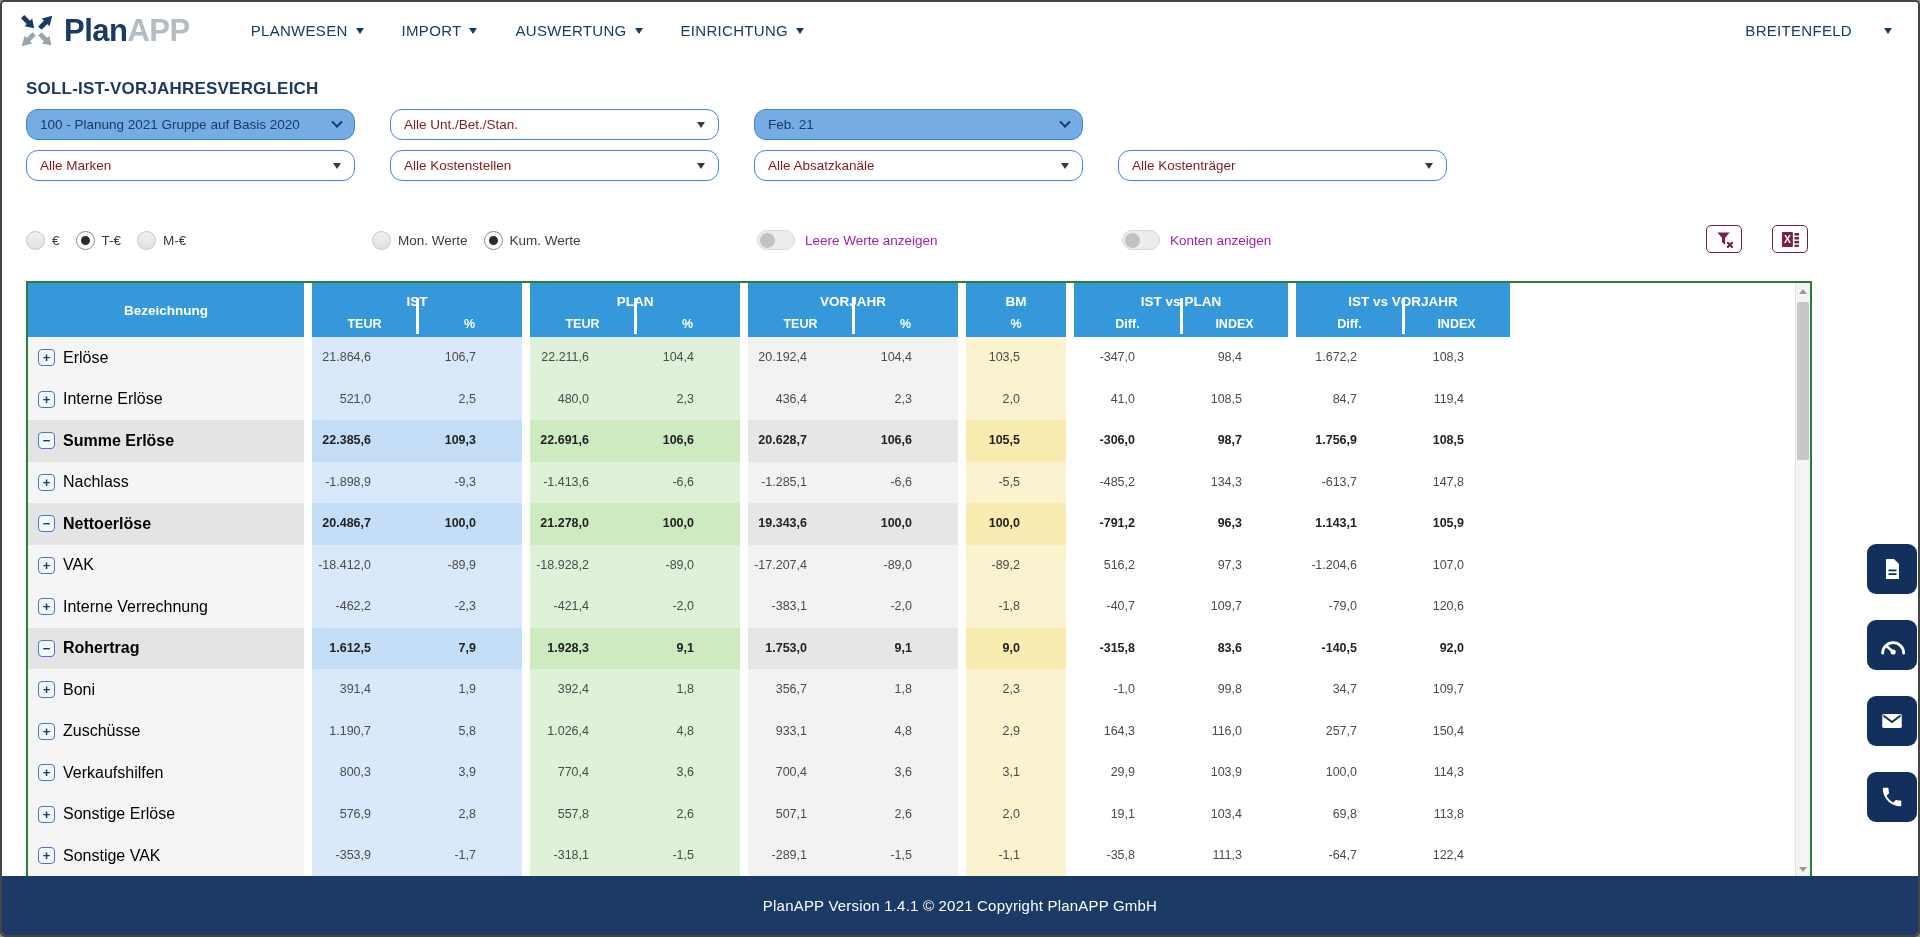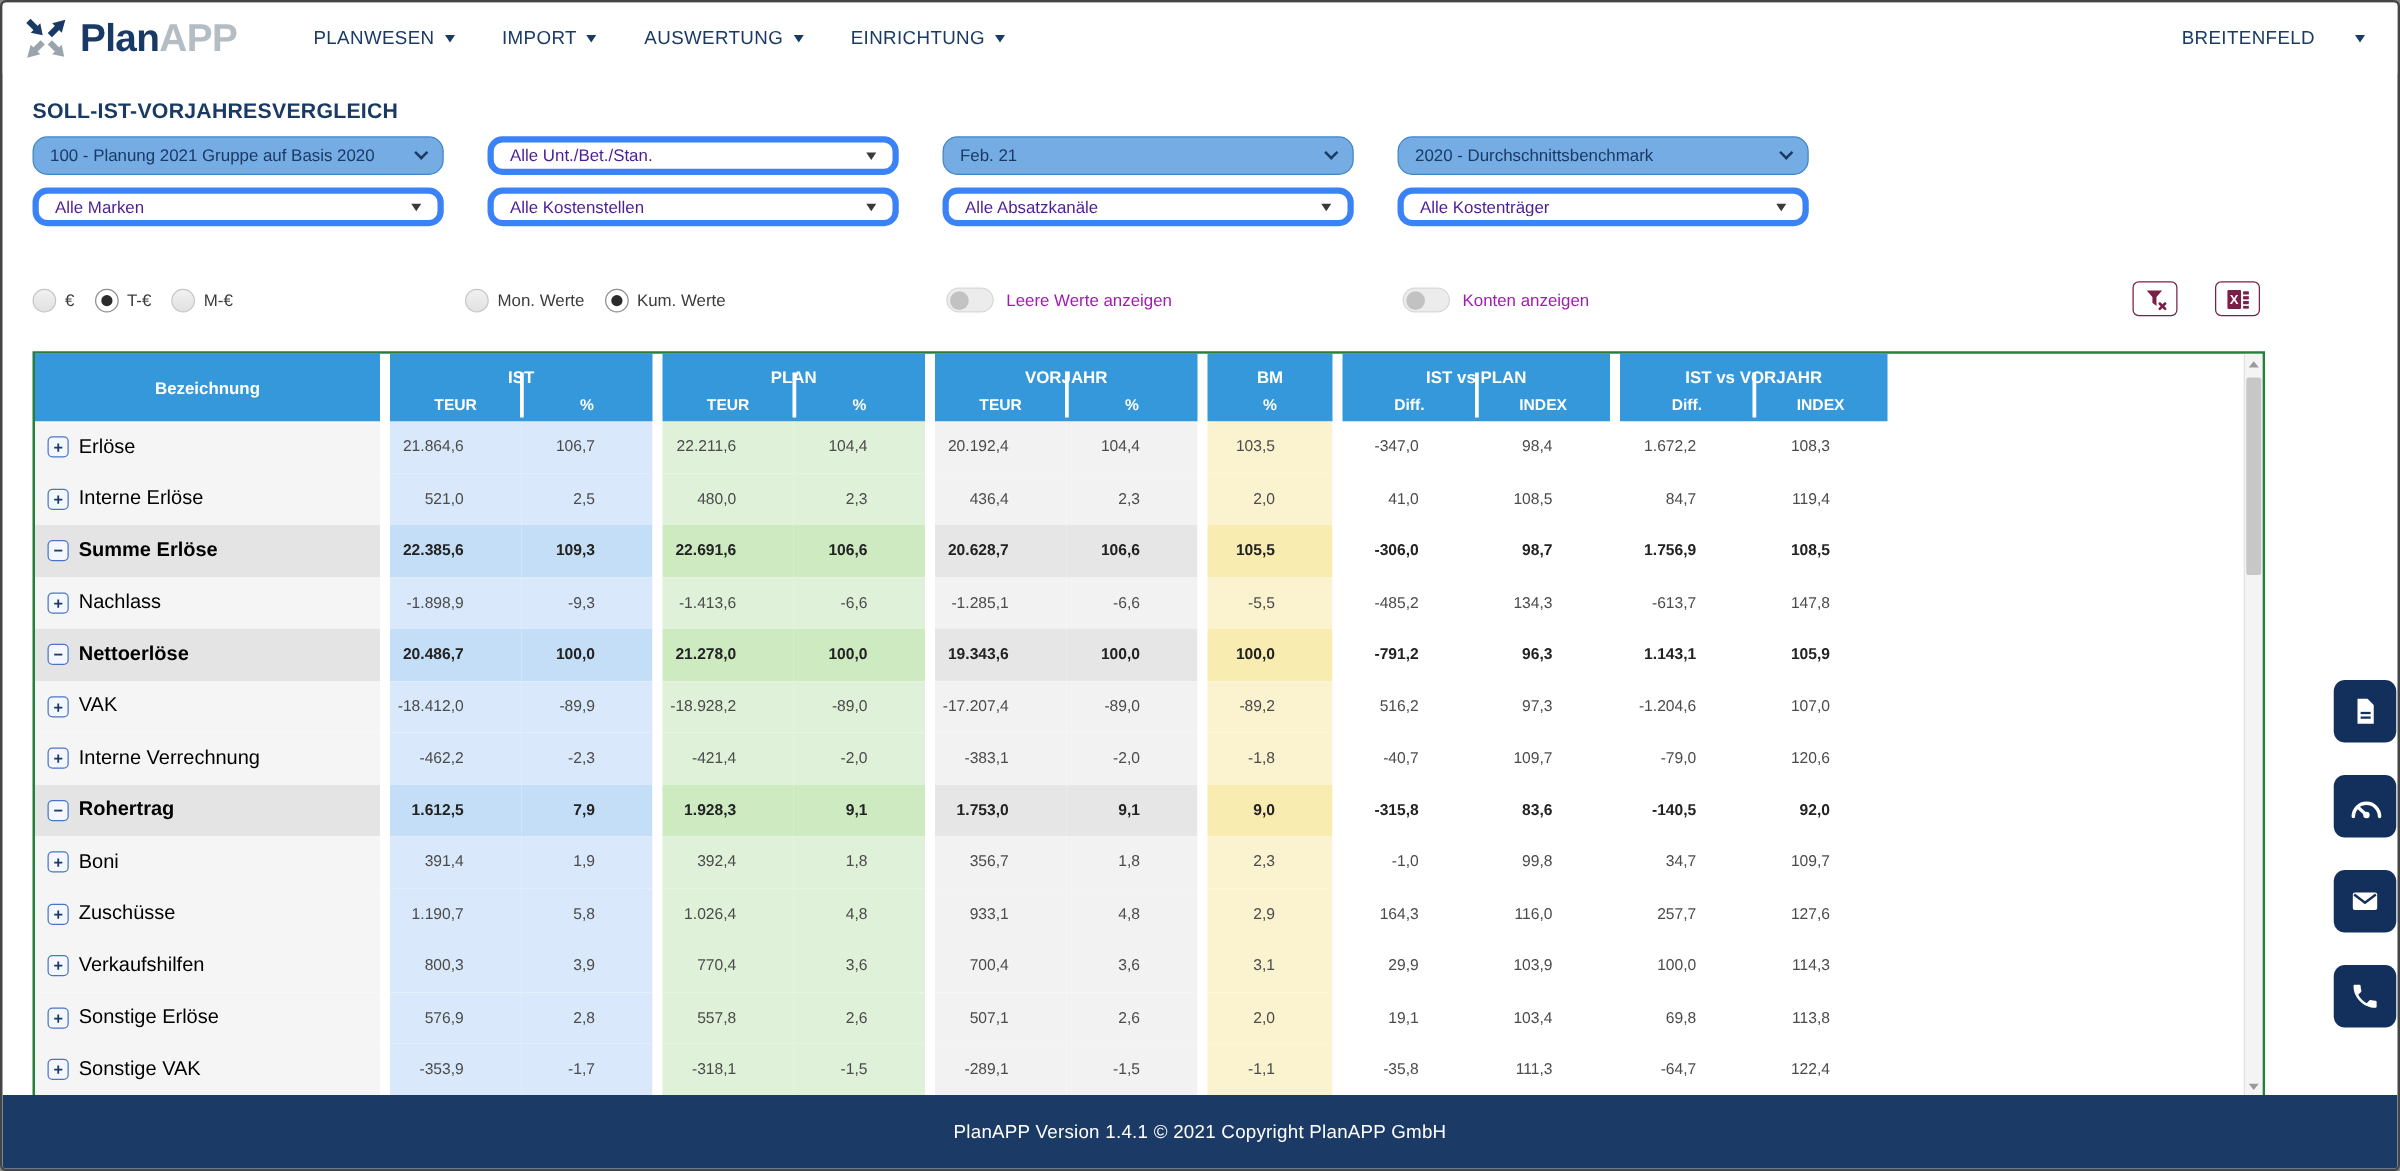--- a/index.html
+++ b/index.html
@@ -22,21 +22,21 @@
   .tri-down-gray { border-top:5px solid #9a9a9a; border-left:4px solid transparent; border-right:4px solid transparent; margin:0; }
 
   
   main { padding:0 110px 0 24px; }
   h1 { margin:20px 0 10px; font-size:17px; font-weight:700; color:#1a3a66; letter-spacing:0.2px; }
 
   .filters { display:flex; margin-bottom:10px; }
   .select { width:329px; height:31px; margin-right:35px; border-radius:12px; display:flex; align-items:center; justify-content:space-between; padding:0 13px; font-size:13.5px; cursor:pointer; }
   .select:last-child { margin-right:0; }
   .sel-blue { background:#75ace4; border:1px solid #3e86c8; color:#1a3a66; }
-  .sel-white { background:#fff; border:5px solid #3b82f6; color:#4c1d95; }
+  .sel-white { background:#fff; border:1px solid #3b82f6; color:#7f1d1d; }
   .sel-label { overflow:hidden; white-space:nowrap; }
   .chev { width:8px; height:8px; border-right:2.5px solid #1a3a66; border-bottom:2.5px solid #1a3a66; transform:rotate(45deg) translate(-2px,-2px); display:inline-block; flex:none; }
 
   .controls { position:relative; height:30px; margin-top:44px; }
   .ctrl { position:absolute; top:0; height:30px; display:flex; align-items:center; }
   #unit-radios { left:0; }
   #value-radios { left:346px; }
   #toggle1 { left:731px; }
   #toggle2 { left:1096px; }
   .radio-item { display:flex; align-items:center; margin-right:16px; cursor:pointer; }
@@ -150,24 +150,20 @@
           <span class="chev"></span>
         </div>
         <div class="select sel-white">
           <span class="sel-label">Alle Unt./Bet./Stan.</span>
           <span class="tri tri-dark"></span>
         </div>
         <div class="select sel-blue">
           <span class="sel-label">Feb. 21</span>
           <span class="chev"></span>
         </div>
-        <div class="select sel-blue">
-          <span class="sel-label">2020 - Durchschnittsbenchmark</span>
-          <span class="chev"></span>
-        </div>
       </div>
     <div class="filters" id="filters-row2">
         <div class="select sel-white">
           <span class="sel-label">Alle Marken</span>
           <span class="tri tri-dark"></span>
         </div>
         <div class="select sel-white">
           <span class="sel-label">Alle Kostenstellen</span>
           <span class="tri tri-dark"></span>
         </div>
@@ -526,21 +522,21 @@
             <div class="hgap"></div>
             <div class="cell num vj">933,1</div>
             <div class="cell num vj">4,8</div>
             <div class="hgap"></div>
             <div class="cell num bm">2,9</div>
             <div class="hgap"></div>
             <div class="cell num vs">164,3</div>
             <div class="cell num vs">116,0</div>
             <div class="hgap"></div>
             <div class="cell num vs">257,7</div>
-            <div class="cell num vs">127,6</div>
+            <div class="cell num vs">150,4</div>
           </div>
           <div class="trow">
             <div class="cell bez">
               <span class="expander">+</span>
               <span class="bzlabel">Verkaufshilfen</span>
             </div>
             <div class="hgap"></div>
             <div class="cell num ist">800,3</div>
             <div class="cell num ist">3,9</div>
             <div class="hgap"></div>

